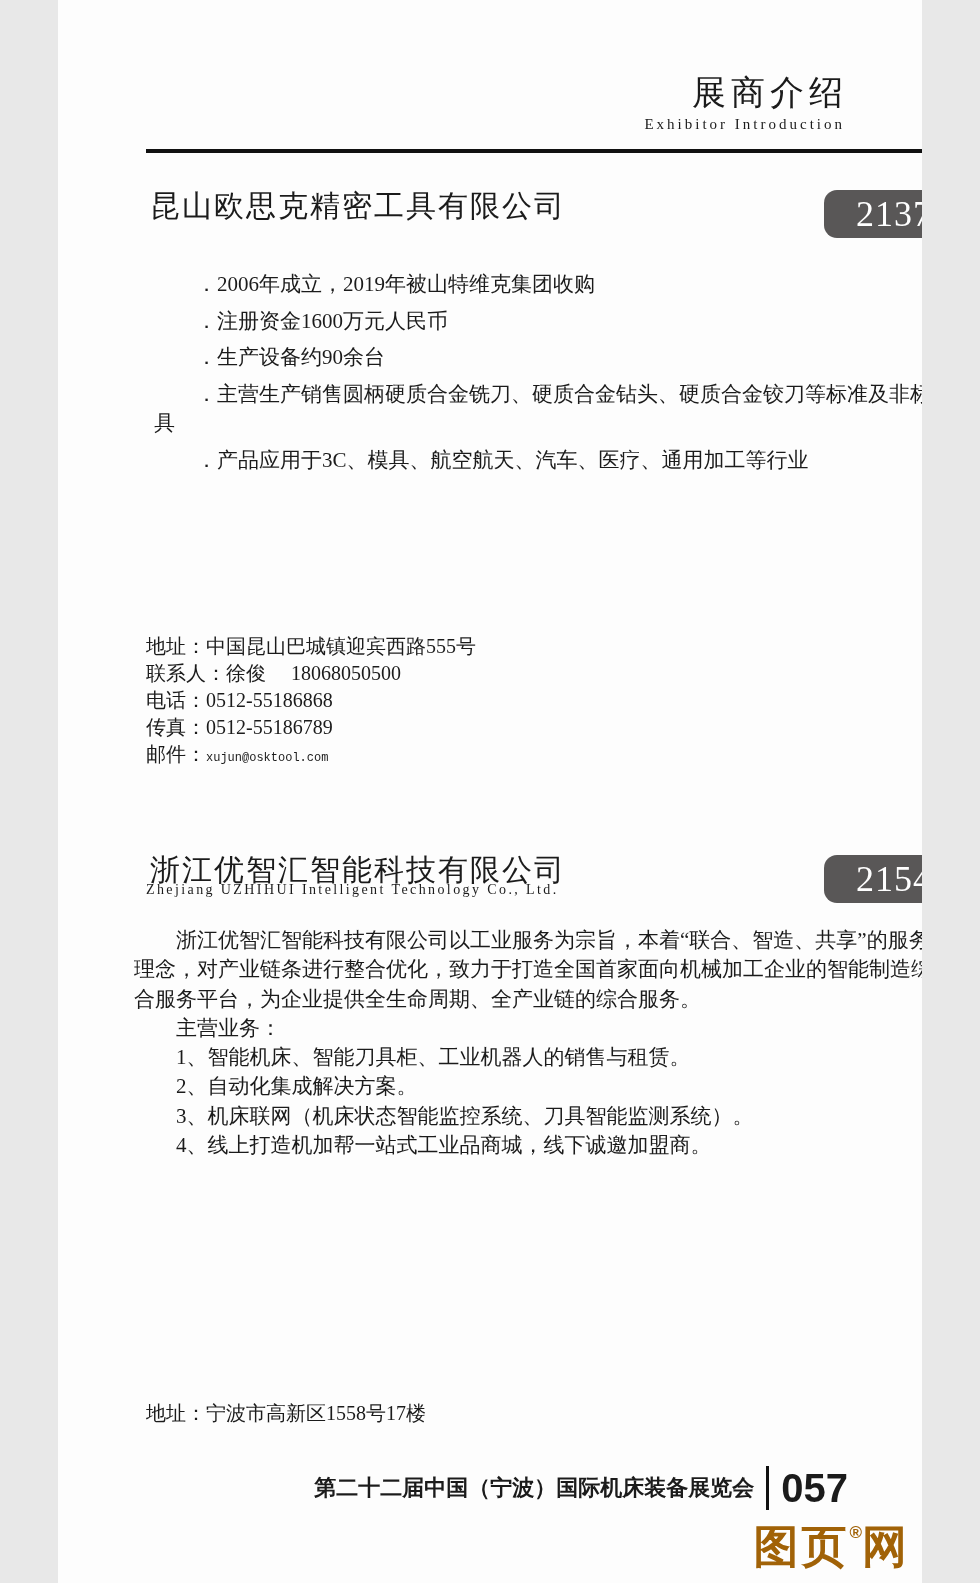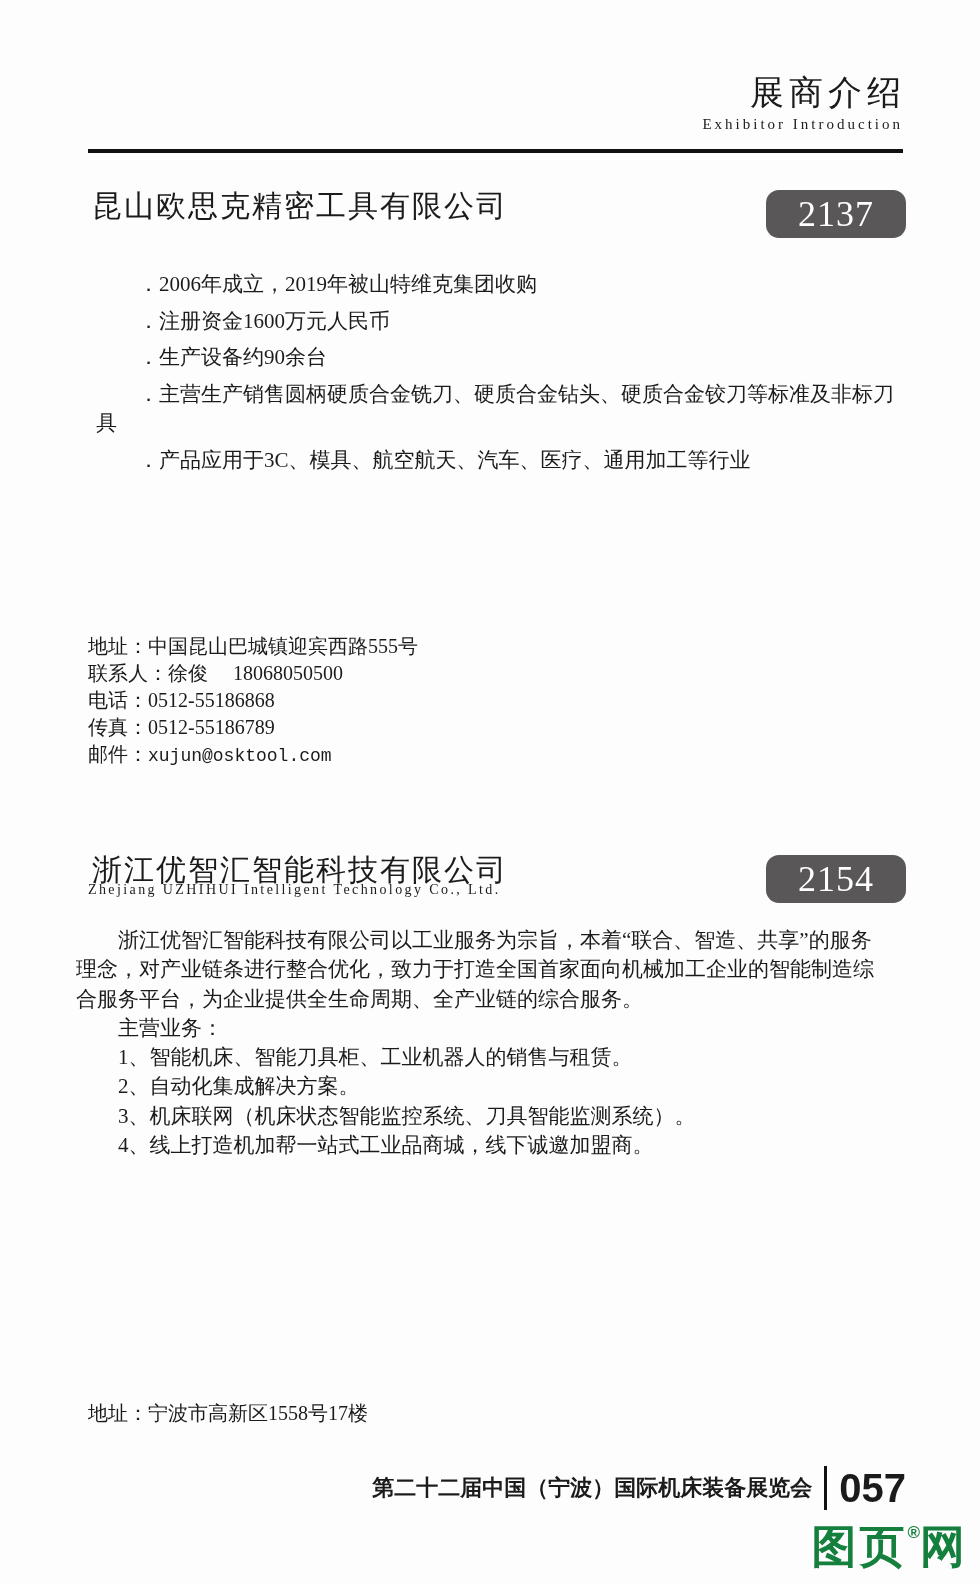--- a/index.html
+++ b/index.html
@@ -1,18 +1,18 @@
 <!DOCTYPE html>
 <html><head>
 <meta charset="utf-8">
 <style>
   html, body { margin: 0; padding: 0; background: #e8e8e8; }
   .page {
     position: relative;
-    width: 980px;
+    width: 864px;
     height: 1583px;
     margin: 0 auto;
     background: #fdfdfd;
     overflow: hidden;
     font-family: "Liberation Serif", "DejaVu Serif", serif;
     color: #1b1b1b;
   }
 
   
   .header-title {
@@ -57,21 +57,21 @@
   }
   .bullets p { margin: 8px; text-indent: 2em; }
 
   .contact {
     position: absolute; left: 88px;
     font-size: 20px; line-height: 27px;
   }
   .contact.contact-1 { top: 633px; }
   .contact.contact-2 { top: 1400px; }
   .contact p { margin: 0; }
-  .contact .email-value { font-family: "Liberation Mono", "DejaVu Sans Mono", monospace; font-size: 18px; }
+  .contact .email-value { font-family: "Liberation Mono", "DejaVu Sans Mono", monospace; font-size: 12px; }
 
   .body-text {
     position: absolute; top: 926px; left: 76px; width: 815px;
     font-size: 21px; line-height: 29.3px;
   }
   .body-text p { margin: 0; text-indent: 2em; }
 
   
   .footer {
     position: absolute; top: 1466px; right: 74px;
@@ -85,21 +85,21 @@
   .footer-page {
     font-family: "Liberation Sans", "DejaVu Sans", sans-serif;
     font-weight: bold; font-size: 40px; line-height: 44px;
   }
 
   
   .watermark {
     position: absolute; right: 12px; bottom: 6px;
     font-family: "Liberation Sans", "DejaVu Sans", sans-serif;
     font-weight: bold; font-size: 45px; letter-spacing: 3px;
-    color: #15803d; white-space: nowrap;
+    color: #a16207; white-space: nowrap;
   }
   .watermark sup { font-size: 17px; vertical-align: 24px; letter-spacing: 0; }
 </style>
 </head>
 <body>
 
 <div class="page">
 
   <div class="header-title">展商介绍</div>
   <div class="header-subtitle">Exhibitor Introduction</div>

